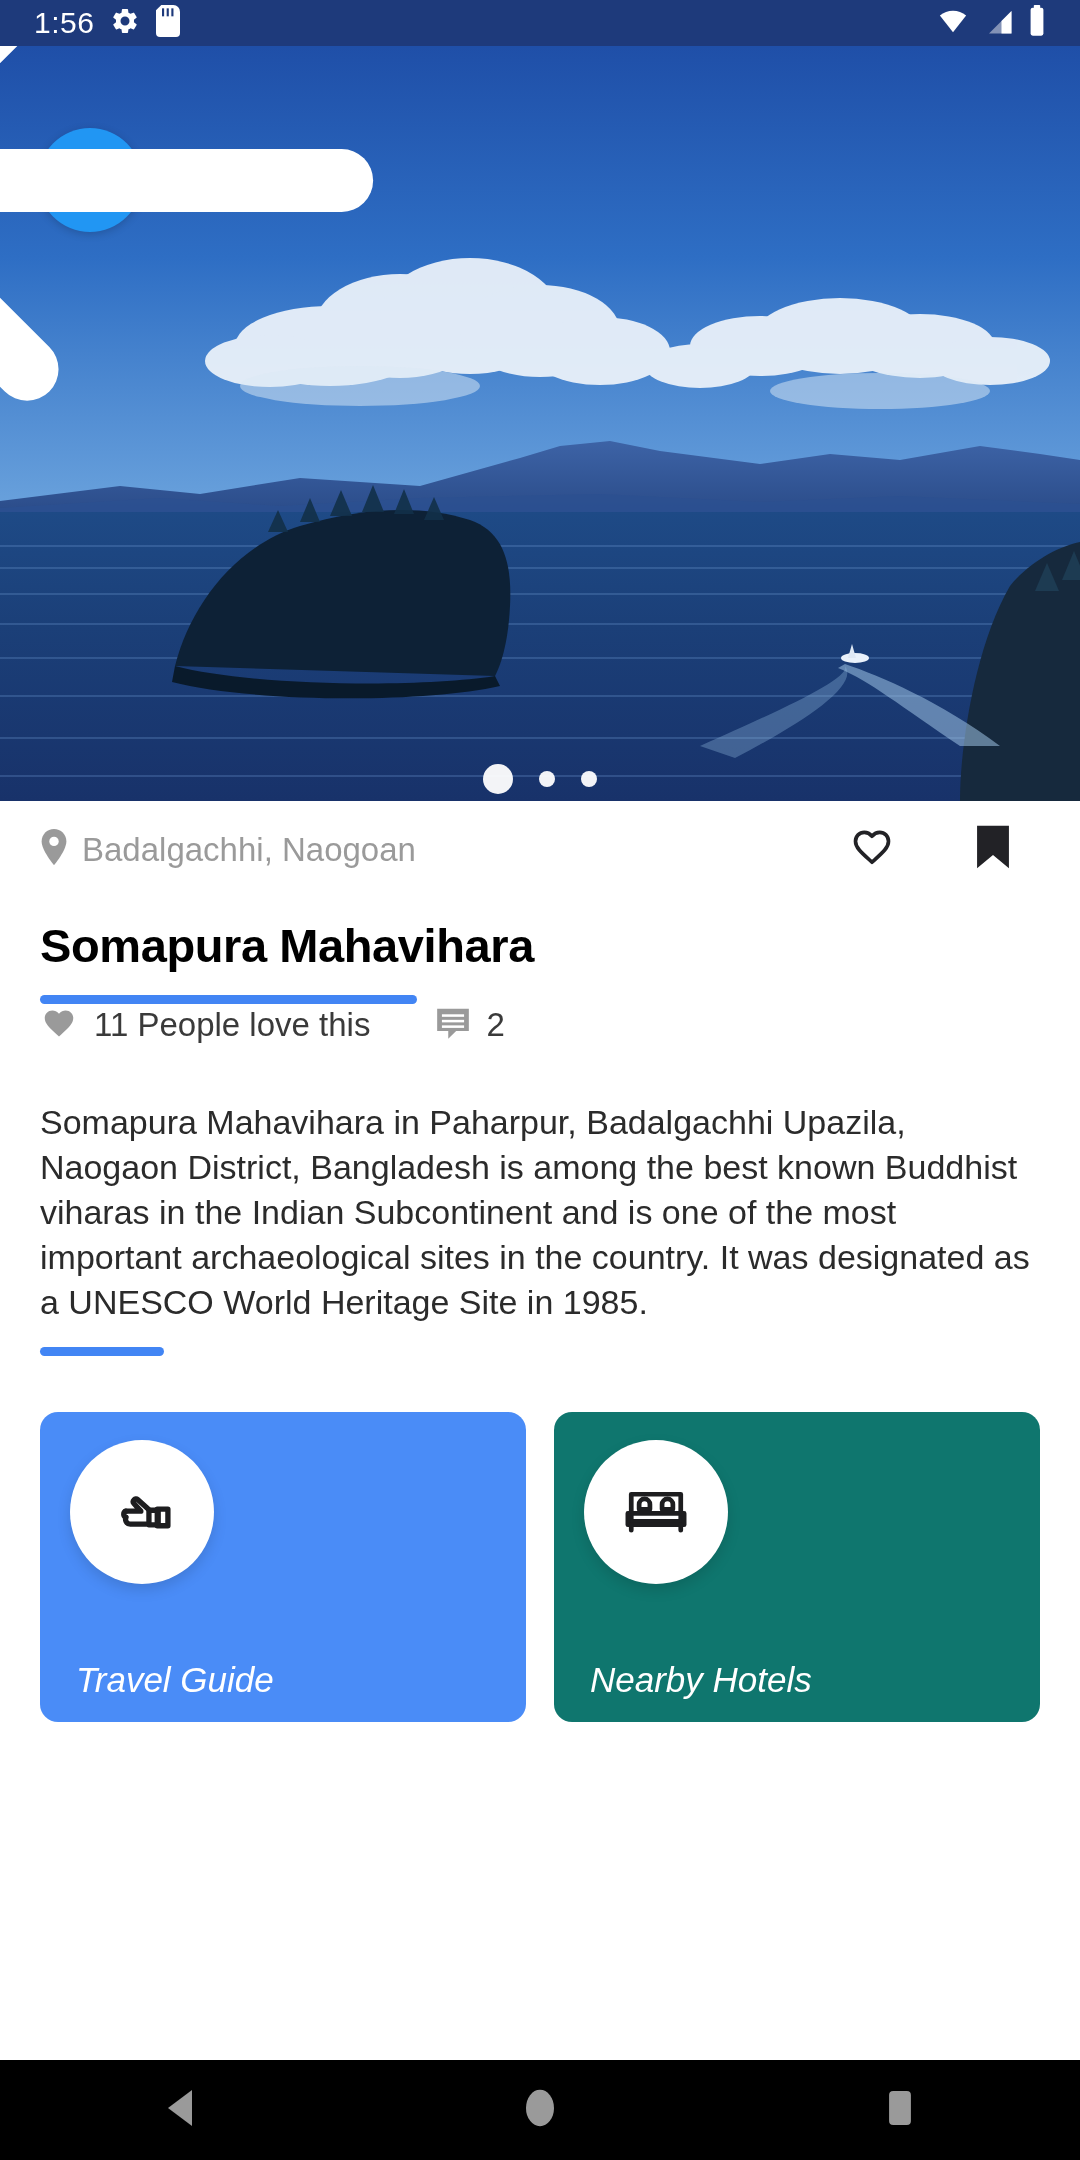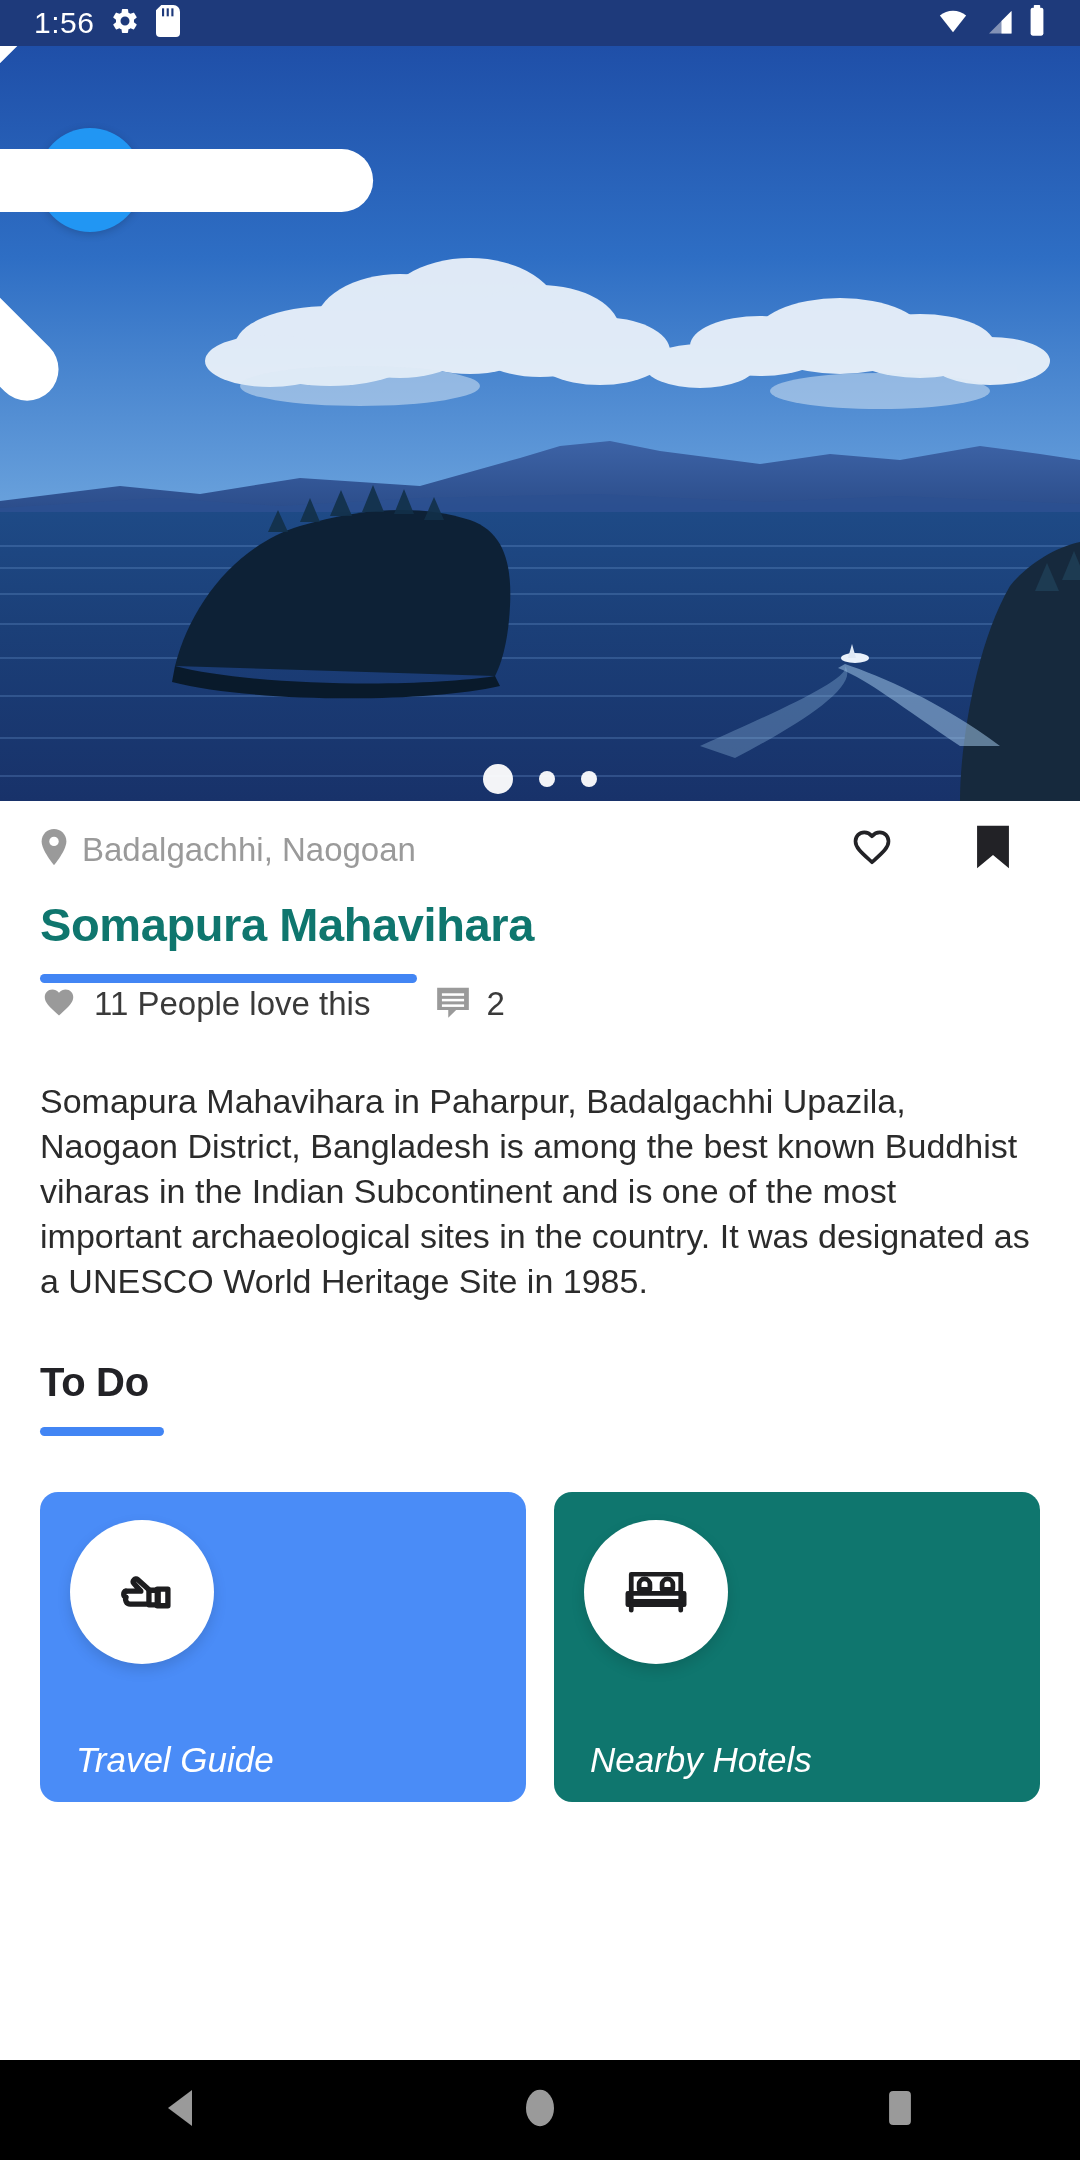--- a/index.html
+++ b/index.html
@@ -50,22 +50,22 @@
     position:absolute; top:801px; left:0; width:1080px; height:1259px;
     background:#fff; padding:0 40px; z-index:5;
   }
 
   .loc-row{ display:flex; align-items:center; height:96px; }
   .loc-left{ display:flex; align-items:flex-end; gap:14px; }
   .loc-text{ color:#9a9a9a; font-size:33px; }
   .loc-actions{ margin-left:auto; display:flex; align-items:center; gap:80px; padding-right:28px; }
 
   .title{
-    font-size:47px; font-weight:bold; color:#0f766e;
-    letter-spacing:-.4px; margin-top:0;
+    font-size:47px; font-weight:bold; color:#000000;
+    letter-spacing:-.4px; margin-top:21px;
   }
   .title-underline{
     width:377px; height:9px; border-radius:5px; background:#4285f4;
     margin-top:22px;
   }
 
   .stats-row{ display:flex; align-items:center; }
   .stat{ display:flex; align-items:center; gap:16px; }
   .stat-text{ font-size:33px; color:#3a3a3a; }
   .stat.comments{ margin-left:64px; gap:14px; }
@@ -291,21 +291,20 @@
           <rect x="5" y="10" width="14" height="1.6" fill="#ffffff"></rect>
           <rect x="5" y="13.5" width="14" height="1.6" fill="#ffffff"></rect>
         </svg>
       </span>
       <span class="stat-text">2</span>
     </div>
   </div>
 
   <div class="desc">Somapura Mahavihara in Paharpur, Badalgachhi Upazila, Naogaon District, Bangladesh is among the best known Buddhist viharas in the Indian Subcontinent and is one of the most important archaeological sites in the country. It was designated as a UNESCO World Heritage Site in 1985.</div>
 
-  <div class="todo-title">To Do</div>
   <div class="todo-underline"></div>
 
   <div class="cards">
     <div class="card blue">
       <div class="card-icon">
         <span>
           <svg width="74" height="74" viewBox="0 0 32 32" fill="none" stroke="#1d1d1f" stroke-width="2.3" stroke-linejoin="round" stroke-linecap="round">
             <path d="M9 16.5h6.5l-3-3.3c-.9-1 .6-2.6 1.6-1.7l4.7 4.2"></path>
             <path d="M9 16.5c-1.2 0-1.2 2.6 0 2.6"></path>
             <path d="M9 19.1c-.4 1.3.2 3 1.9 3h8.1v-6l4 0v6.3l-4 0"></path>

